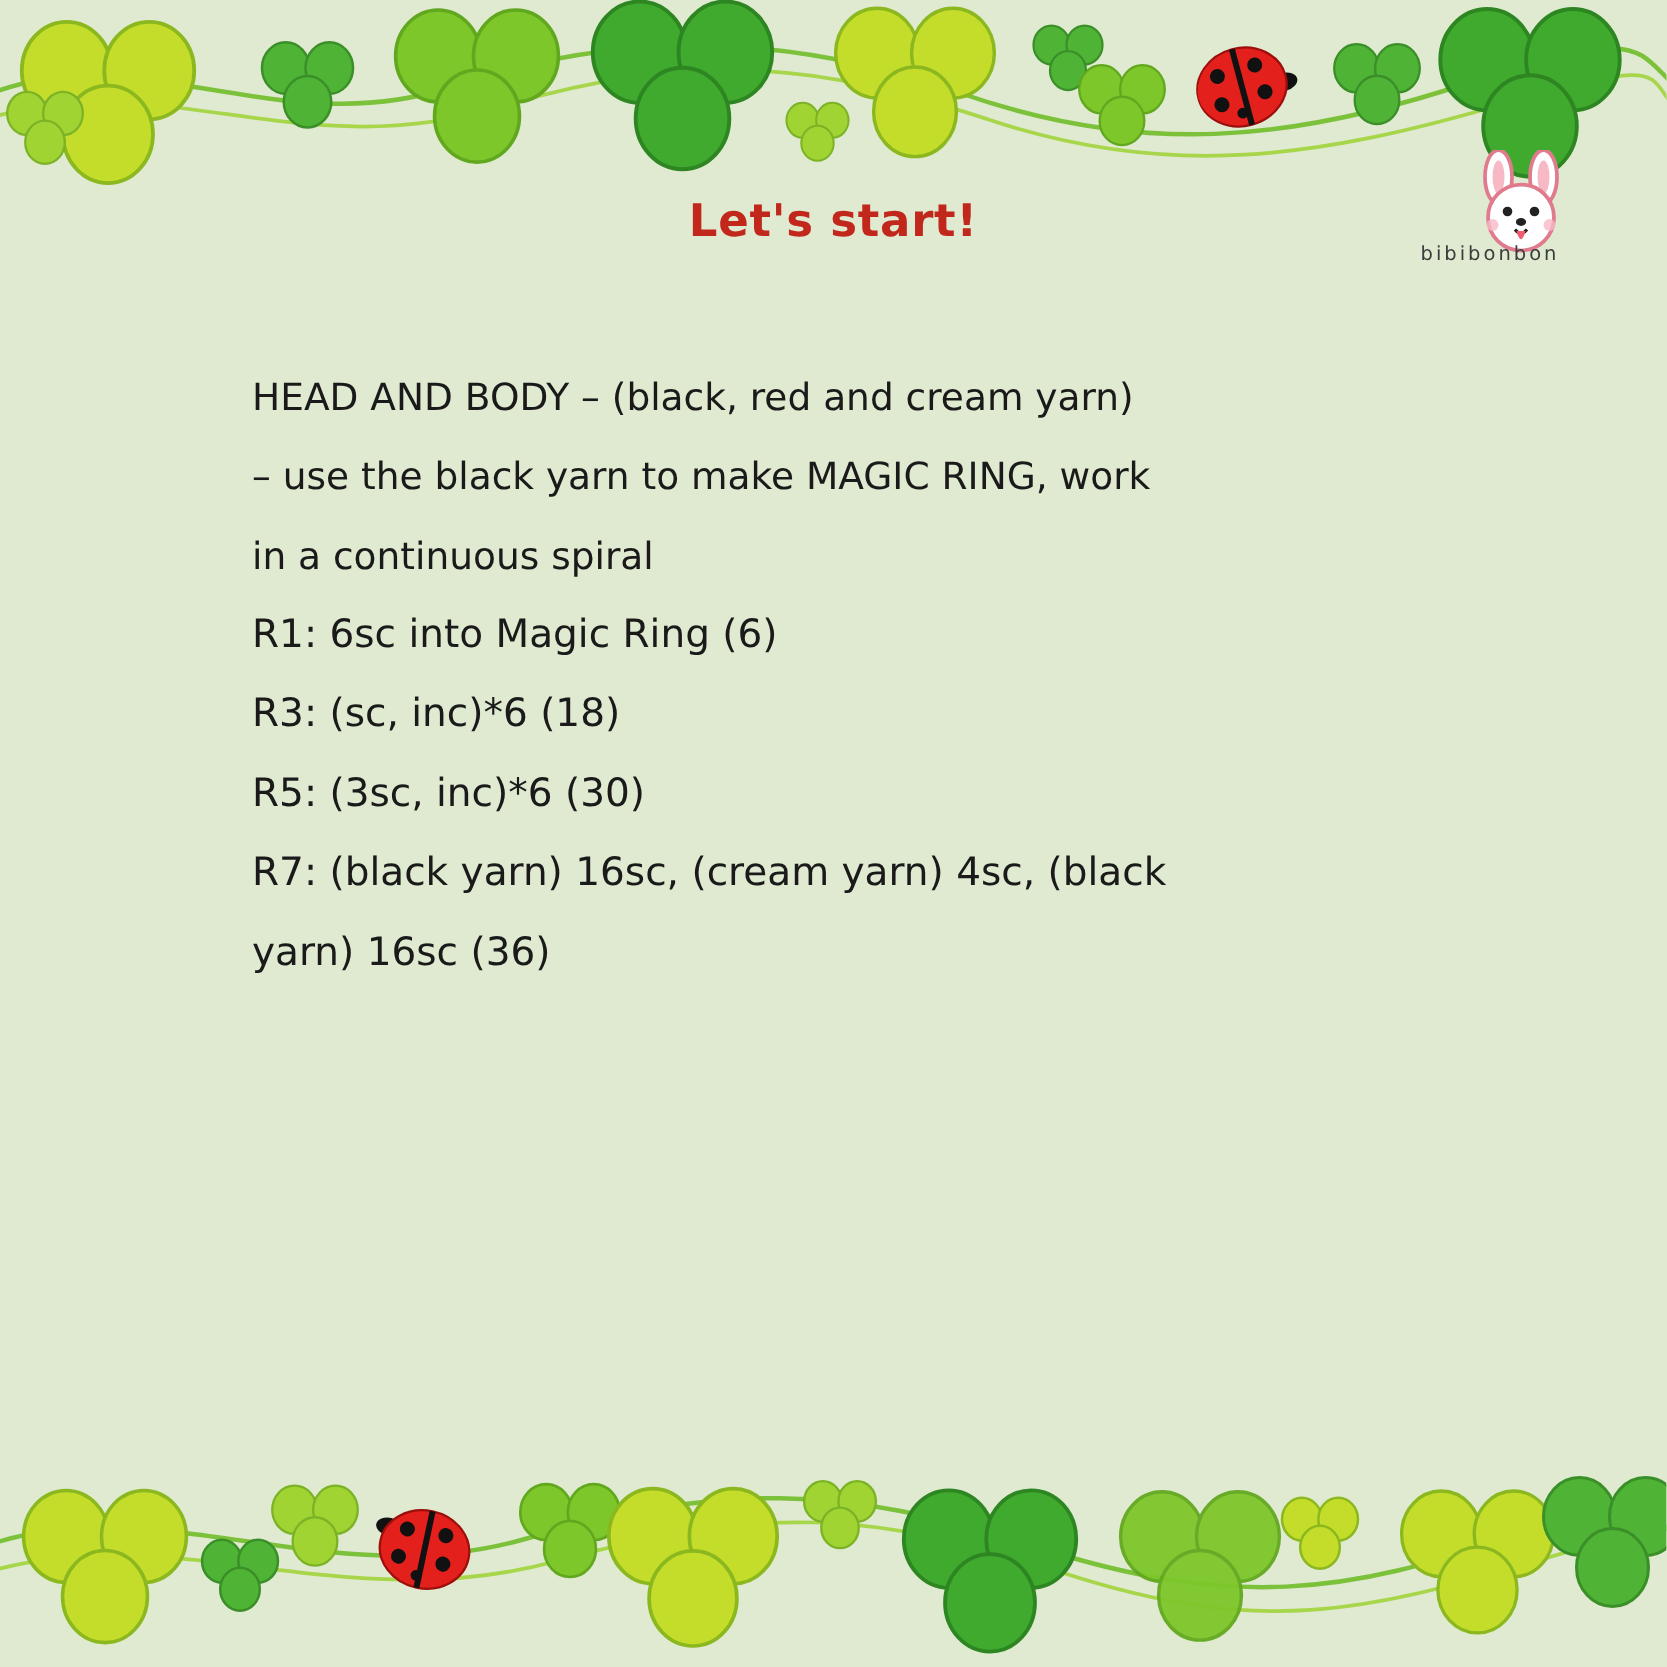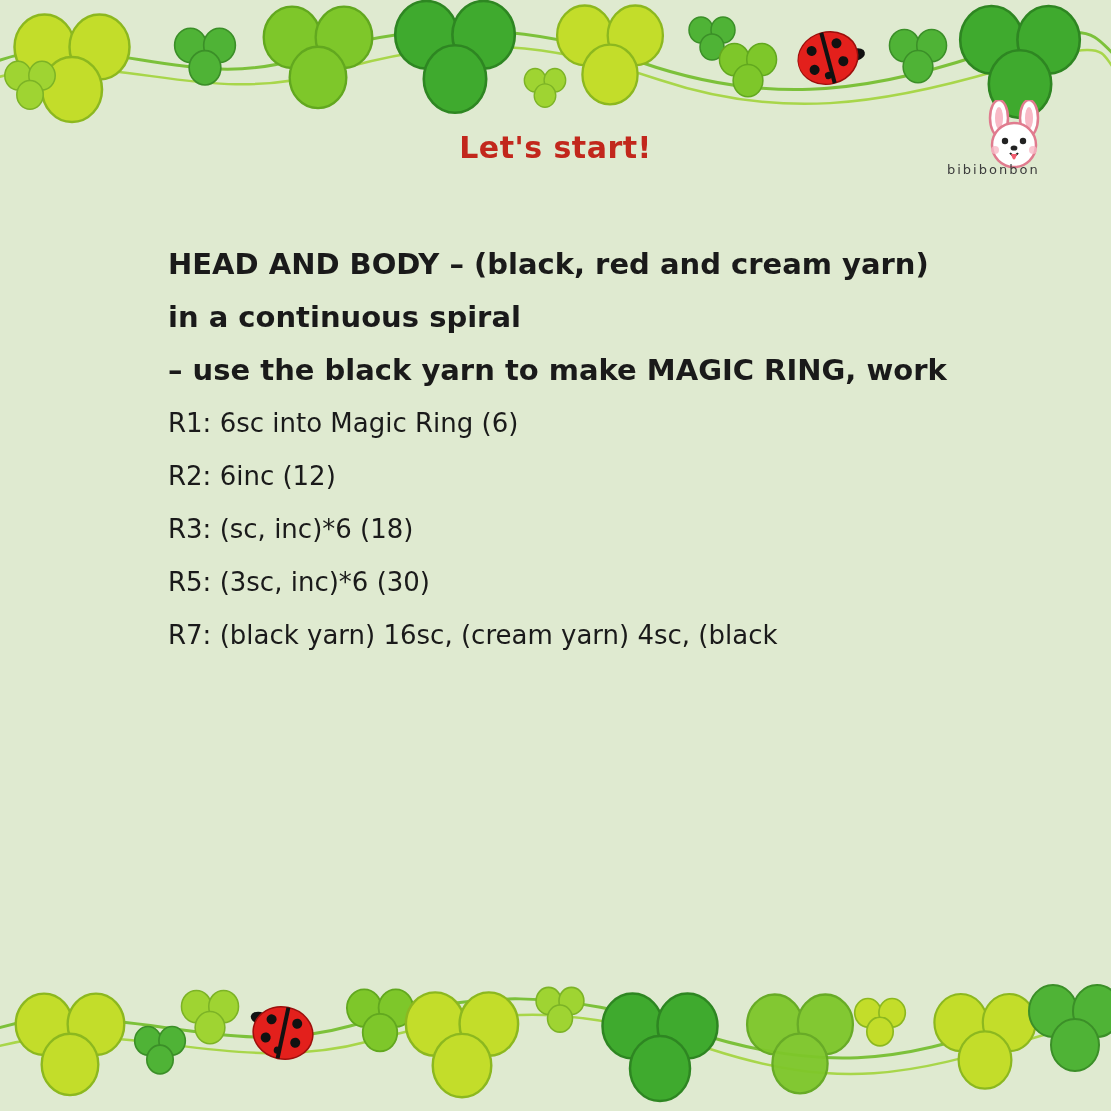--- a/index.html
+++ b/index.html
@@ -74,22 +74,22 @@
     width: 800px;
     color: #1a1a1a;
     font-size: 26px;
     line-height: 53px;
     font-family: "DejaVu Sans", sans-serif;
   }
   .pattern .line {
     white-space: pre-wrap;
   }
   .pattern .line.bold {
-    font-weight: bold;
-    font-size: 29px;
+    font-weight: normal;
+    font-size: 25px;
   }
 </style>
 </head>
 <body>
 
 <div class="page">
 
   <div class="border-band border-top">
     <svg width="1111" height="130" viewBox="0 0 1111 130" xmlns="http://www.w3.org/2000/svg">
 
@@ -193,27 +193,27 @@
       <path d="M63 53 q4 5 8 0" stroke="#222" stroke-width="2" fill="none"></path>
       <path d="M64 54 q3 11 6 0 Z" fill="#f25c6e"></path>
       <circle cx="48" cy="50" r="4" fill="#f8b9c6" opacity="0.8"></circle>
       <circle cx="86" cy="50" r="4" fill="#f8b9c6" opacity="0.8"></circle>
     </svg>
     <div class="logo-text">bibibonbon</div>
   </div>
 
   <div class="pattern">
     <div class="line bold">HEAD AND BODY – (black, red and cream yarn)</div>
+    <div class="line bold">– use the black yarn to make MAGIC RING, work</div>
     <div class="line bold">in a continuous spiral</div>
-    <div class="line bold">– use the black yarn to make MAGIC RING, work</div>
     <div class="line">R1: 6sc into Magic Ring (6)</div>
-    <div class="line">R2: 6inc (12)</div>
     <div class="line">R3: (sc, inc)*6 (18)</div>
     <div class="line">R5: (3sc, inc)*6 (30)</div>
     <div class="line">R7: (black yarn) 16sc, (cream yarn) 4sc, (black</div>
+    <div class="line">yarn) 16sc (36)</div>
   </div>
 
   <div class="border-band border-bottom">
     <svg width="1111" height="140" viewBox="0 0 1111 140" xmlns="http://www.w3.org/2000/svg">
 
       <path d="M-5 58 C 110 22, 220 92, 350 55 S 560 18, 690 60 S 900 92, 1010 52 S 1090 34, 1120 56" fill="none" stroke="#7cc13a" stroke-width="3"></path>
       <path d="M-5 76 C 120 42, 230 108, 370 70 S 580 36, 710 78 S 910 104, 1030 68 S 1098 50, 1120 72" fill="none" stroke="#a8d64a" stroke-width="2.5"></path>
 
       <g>
         <g transform="translate(70,58) scale(1.18)" fill="#c3dd2a" stroke="#8cb81f" stroke-width="2">

